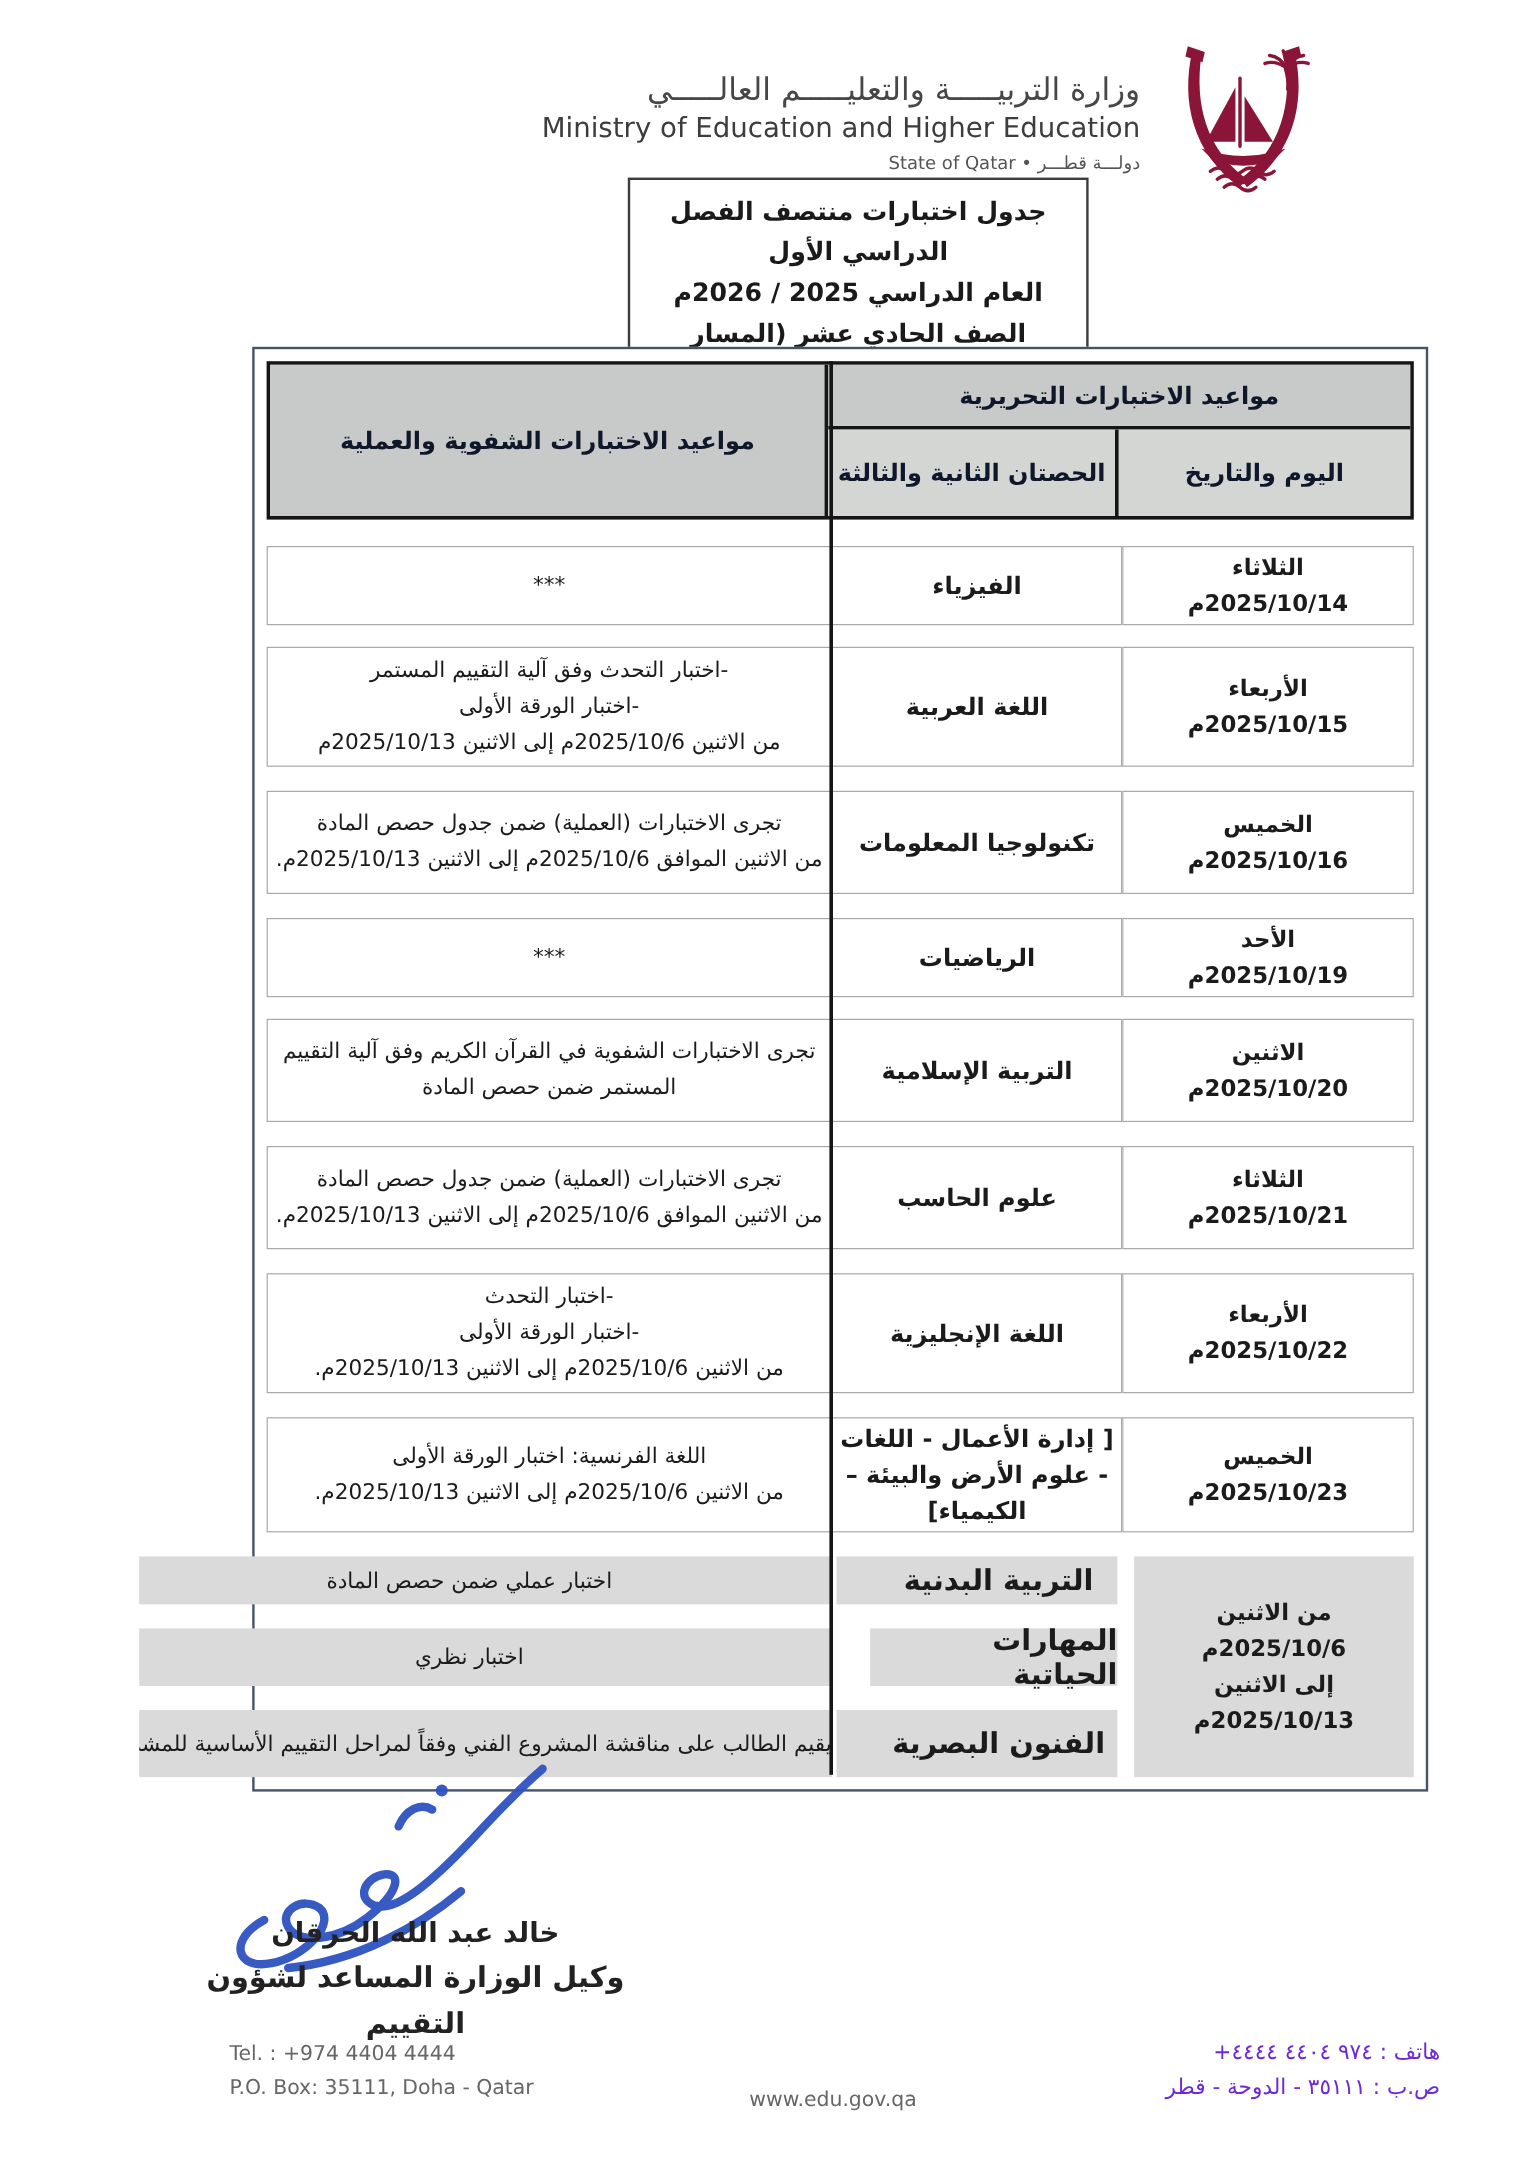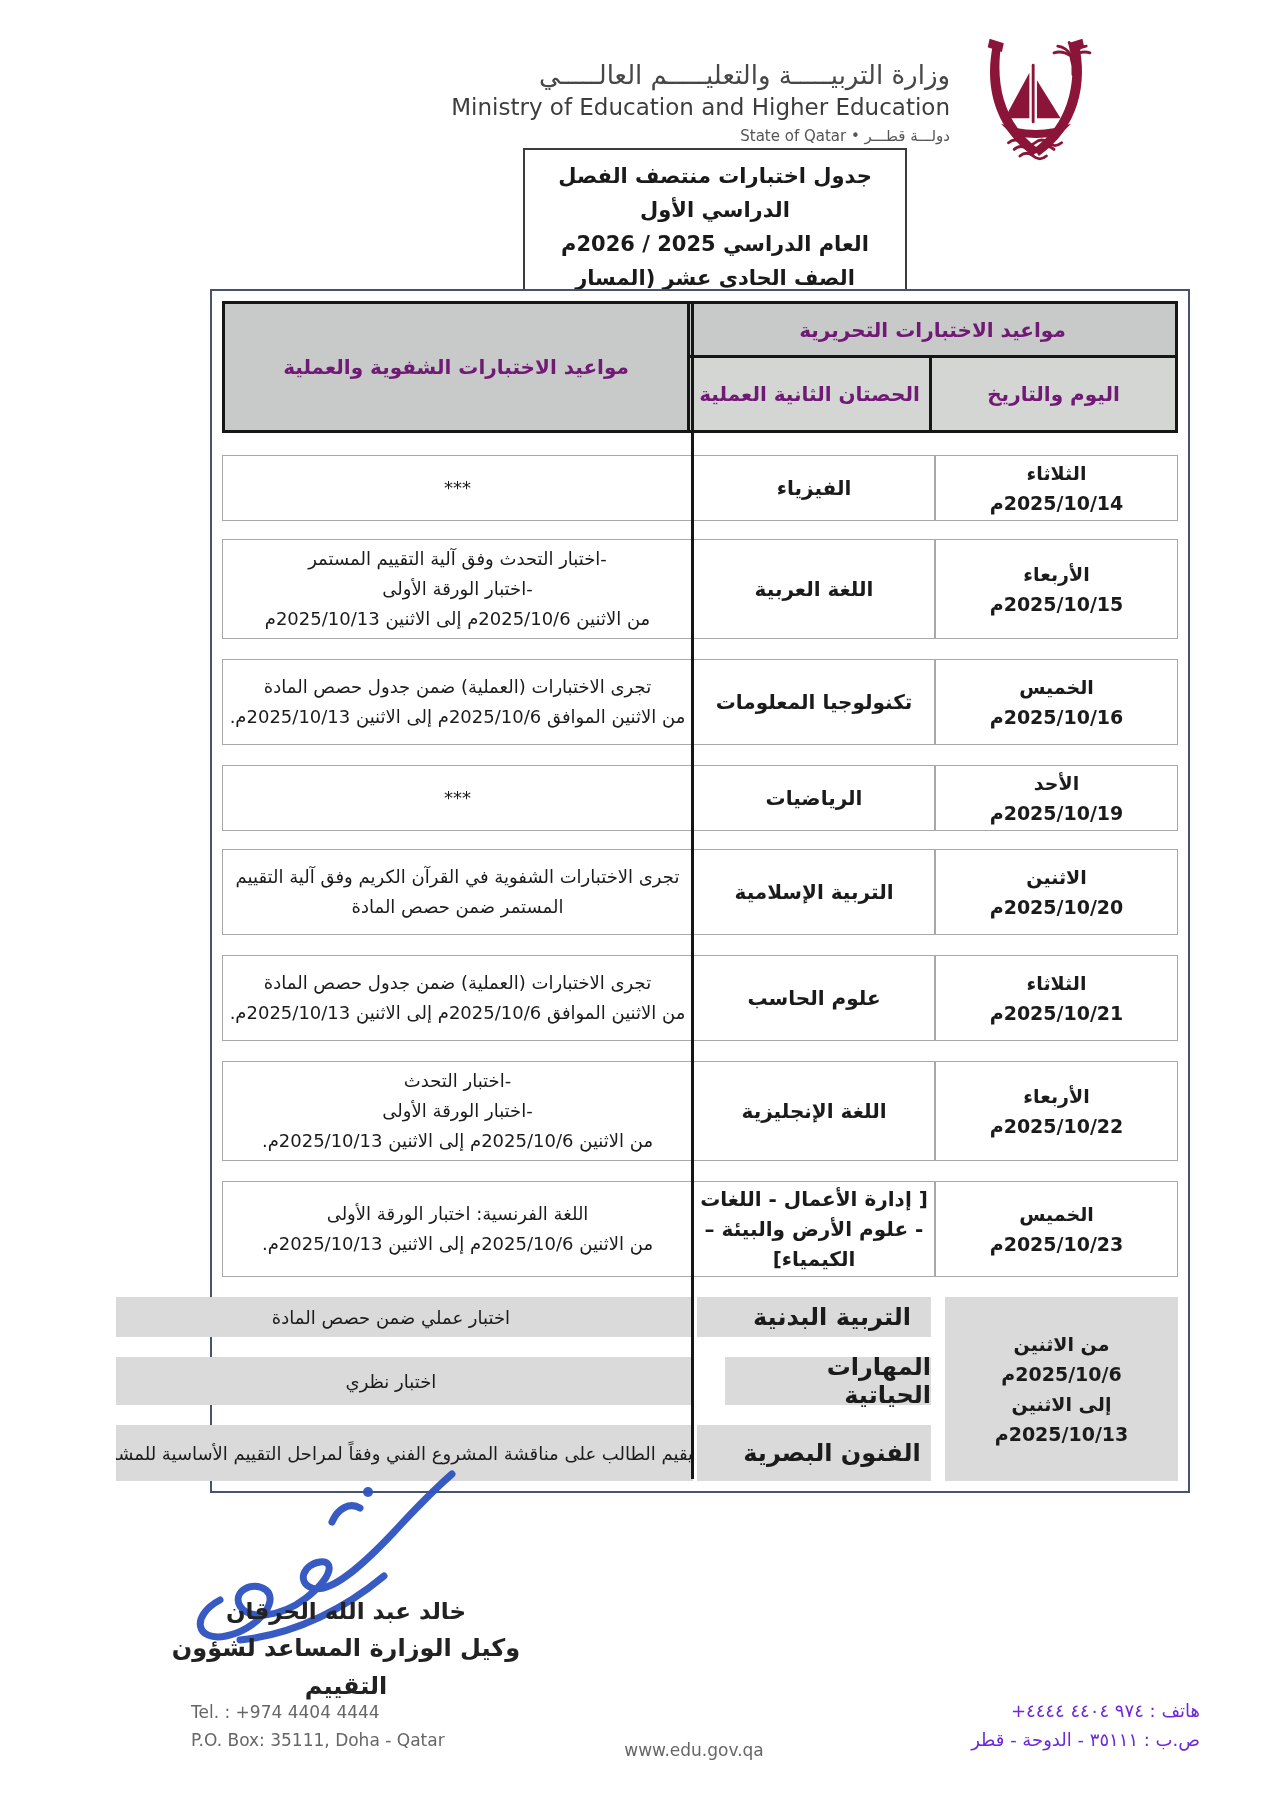--- a/index.html
+++ b/index.html
@@ -19,21 +19,21 @@
   .title-box div { font-size:21px; font-weight:bold; line-height:34px; color:#1a1a1a; }
 
   
   .table-outer { position:absolute; top:289px; left:94px; width:980px; border:2px solid #46546b;
                  background:#fff; padding:10px; }
   .vline { position:absolute; top:10px; bottom:12px; right:494px; width:3px; background:#161616; z-index:3; }
 
   .thead { display:grid; grid-template-columns:243px 242px 1fr; grid-template-rows:54px 72px;
            border:3px solid #161616; }
   .th { display:flex; align-items:center; justify-content:center; text-align:left;
-        font-size:20px; font-weight:bold; color:#701a75; }
+        font-size:20px; font-weight:bold; color:#0f172a; }
   .th-written { grid-column:1 / 3; grid-row:1; background:#c8cac9; border-bottom:3px solid #161616; }
   .th-oral    { grid-column:3; grid-row:1 / 3; background:#c8cac9; border-right:3px solid #161616; }
   .th-daydate { grid-column:1; grid-row:2; background:#d4d6d4; }
   .th-periods { grid-column:2; grid-row:2; background:#d4d6d4; border-right:3px solid #161616; }
 
   .rows { margin-top:22px; }
   .data-row { display:grid; grid-template-columns:243px 242px 1fr; margin-bottom:20px; }
   .cell { background:#fff; border:1px solid #a8a8a8; display:flex; flex-direction:column;
           align-items:center; justify-content:center; text-align:center; padding:2px 6px; }
   .day  { font-size:19px; font-weight:bold; line-height:30px; }
@@ -111,21 +111,21 @@
     <div>الصف الحادي عشر (المسار التكنولوجي) (نهاري)</div>
   </div>
 
   <div class="table-outer">
     <div class="vline"></div>
 
     <div class="thead">
       <div class="th th-written">مواعيد الاختبارات التحريرية</div>
       <div class="th th-oral">مواعيد الاختبارات الشفوية والعملية</div>
       <div class="th th-daydate">اليوم والتاريخ</div>
-      <div class="th th-periods">الحصتان الثانية العملية</div>
+      <div class="th th-periods">الحصتان الثانية والثالثة</div>
     </div>
 
     <div class="rows">
 
       <div class="data-row r1">
         <div class="cell date-cell">
           <div class="day">الثلاثاء</div>
           <div class="date">2025/10/14م</div>
         </div>
         <div class="cell subj-cell">الفيزياء</div>

